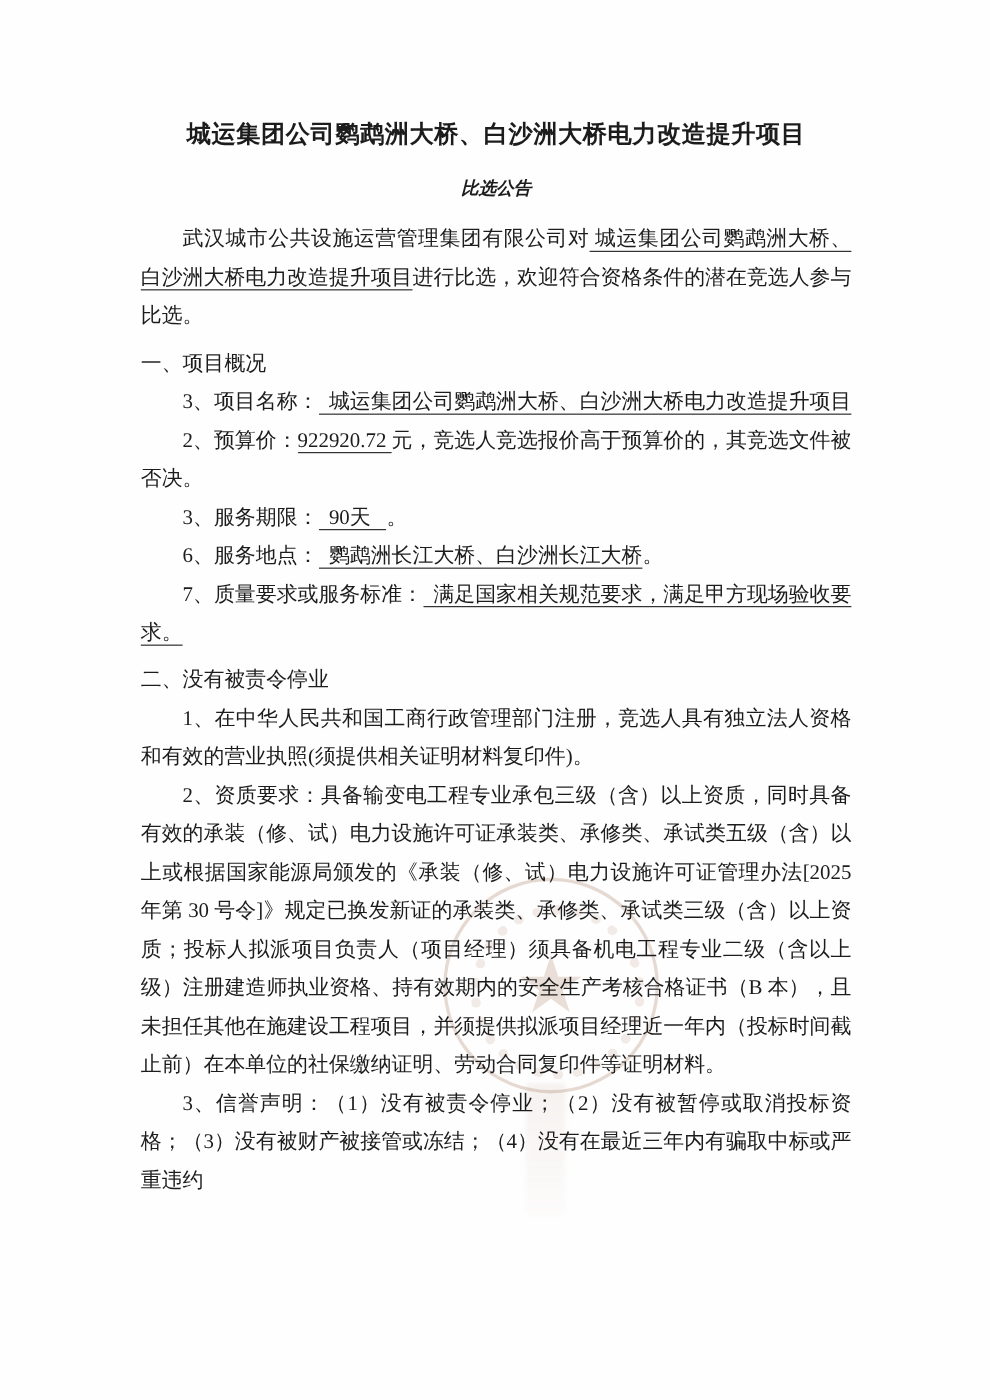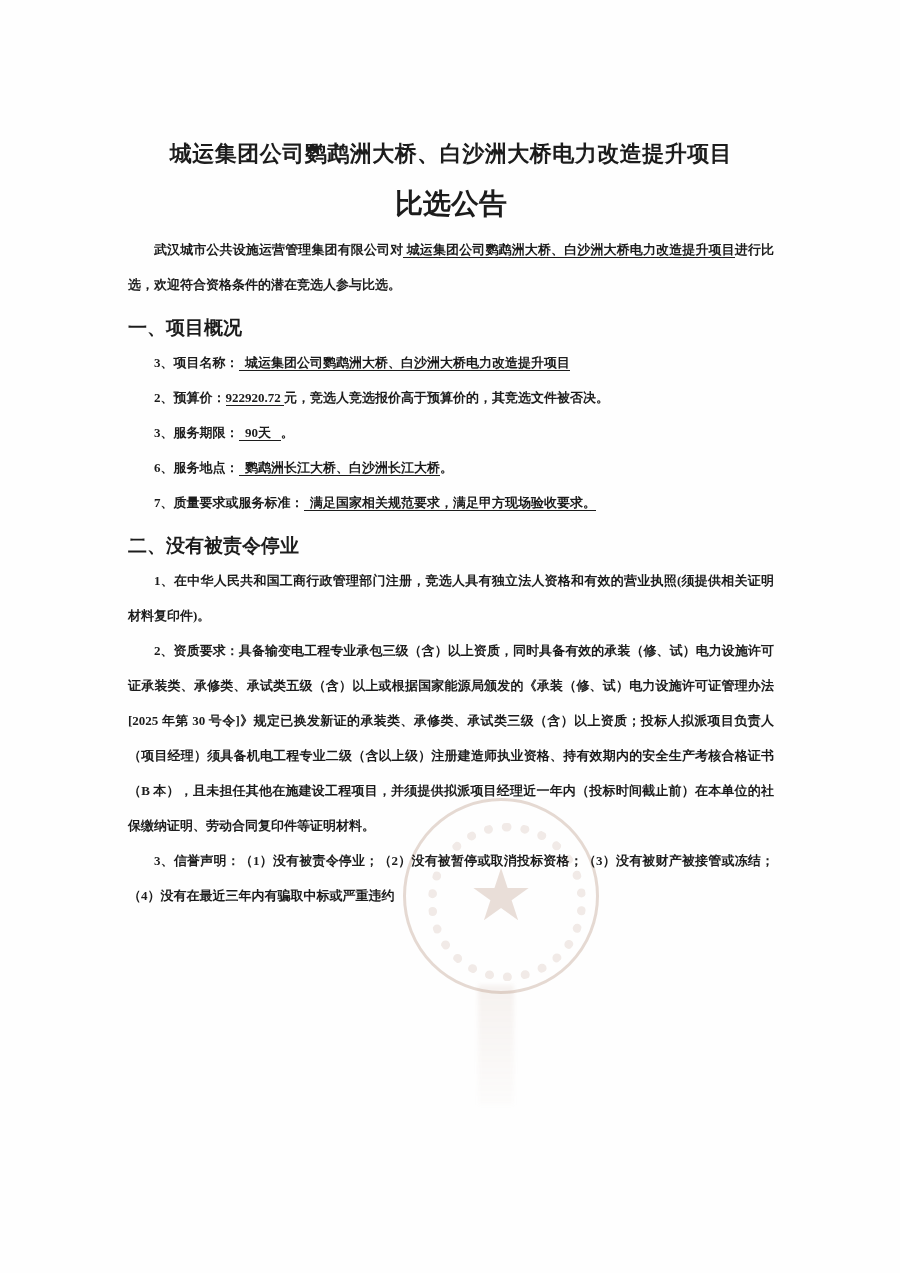--- a/index.html
+++ b/index.html
@@ -8,51 +8,51 @@
     width: 900px;
     height: 1273px;
     background: #fefefe;
     overflow: hidden;
     font-family: "Liberation Serif", "DejaVu Serif", serif;
     color: #1c1c1c;
   }
   .content {
     position: absolute;
     left: 128px;
-    top: 140px;
+    top: 108px;
     width: 646px;
     z-index: 1;
   }
   .doc-title {
     font-size: 22px;
     font-weight: bold;
     text-align: center;
     margin: 0 0 22px 0;
     line-height: 28px;
     letter-spacing: 0.5px;
   }
   .doc-subtitle {
-    font-size: 28px;
+    font-size: 16px;
     font-weight: bold;
     text-align: center;
     margin: 0 0 14px 0;
     line-height: 28px;
+    font-style: italic;
   }
   p.body {
-    font-size: 13px;
+    font-size: 19px;
     line-height: 35px;
     margin: 0;
     text-align: justify;
     text-indent: 2em;
     word-break: break-all;
-    font-weight: bold;
   }
   h2.sec {
     font-size: 19px;
-    font-weight: bold;
+    font-weight: normal;
     line-height: 35px;
     margin: 8px 0 0 0;
     text-indent: 0;
   }
   .u { border-bottom: 1.3px solid #1c1c1c; }
   
   .seal {
     position: absolute;
     left: 403px;
     top: 798px;

